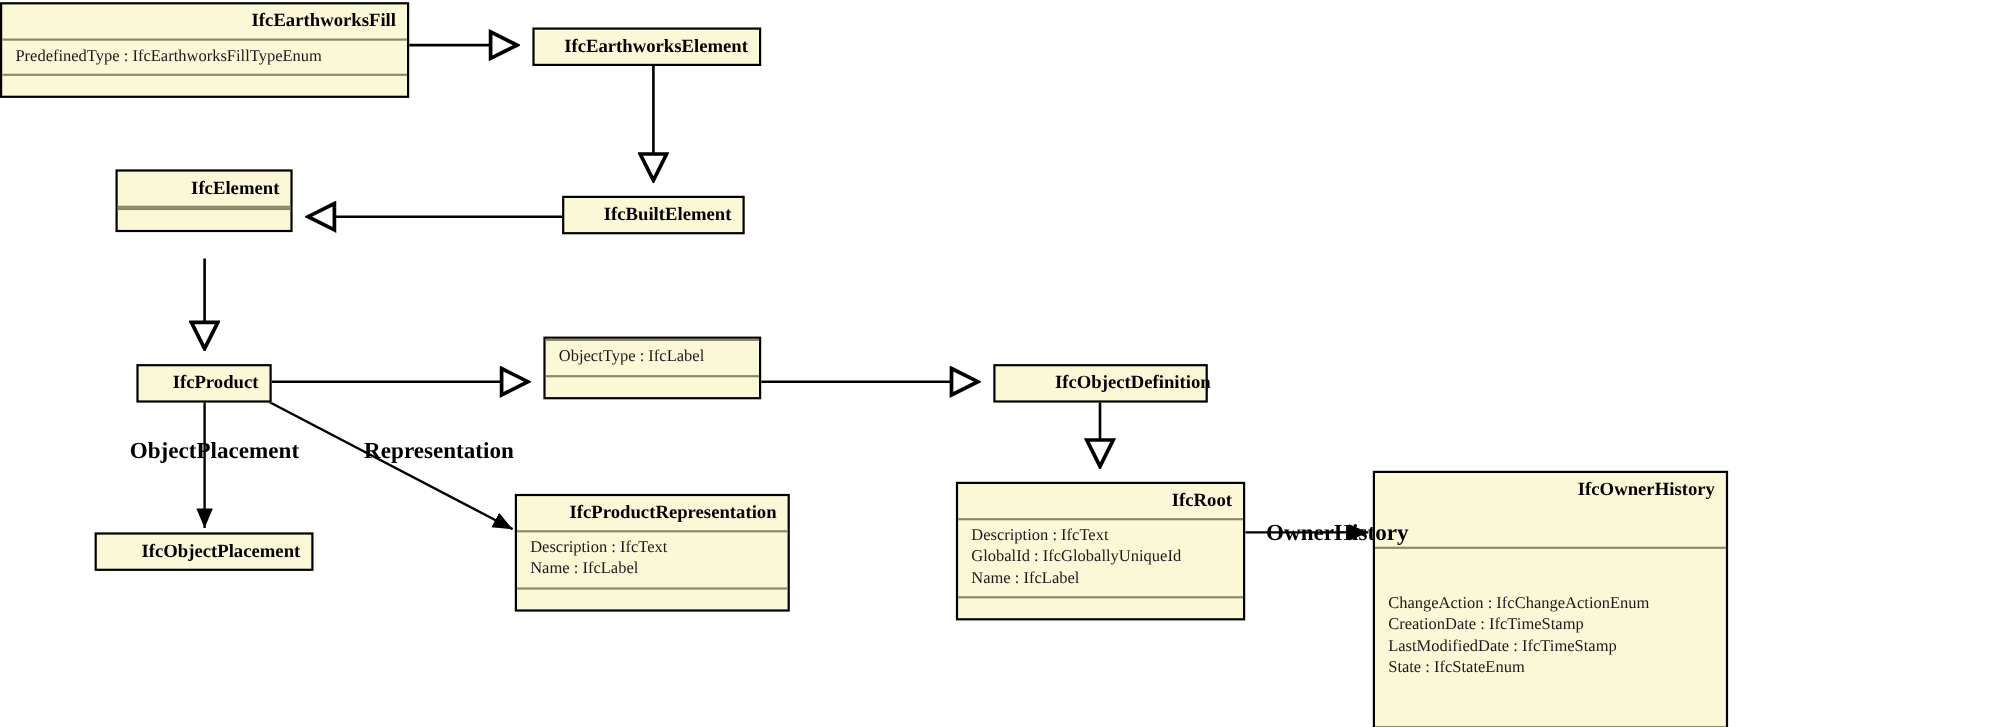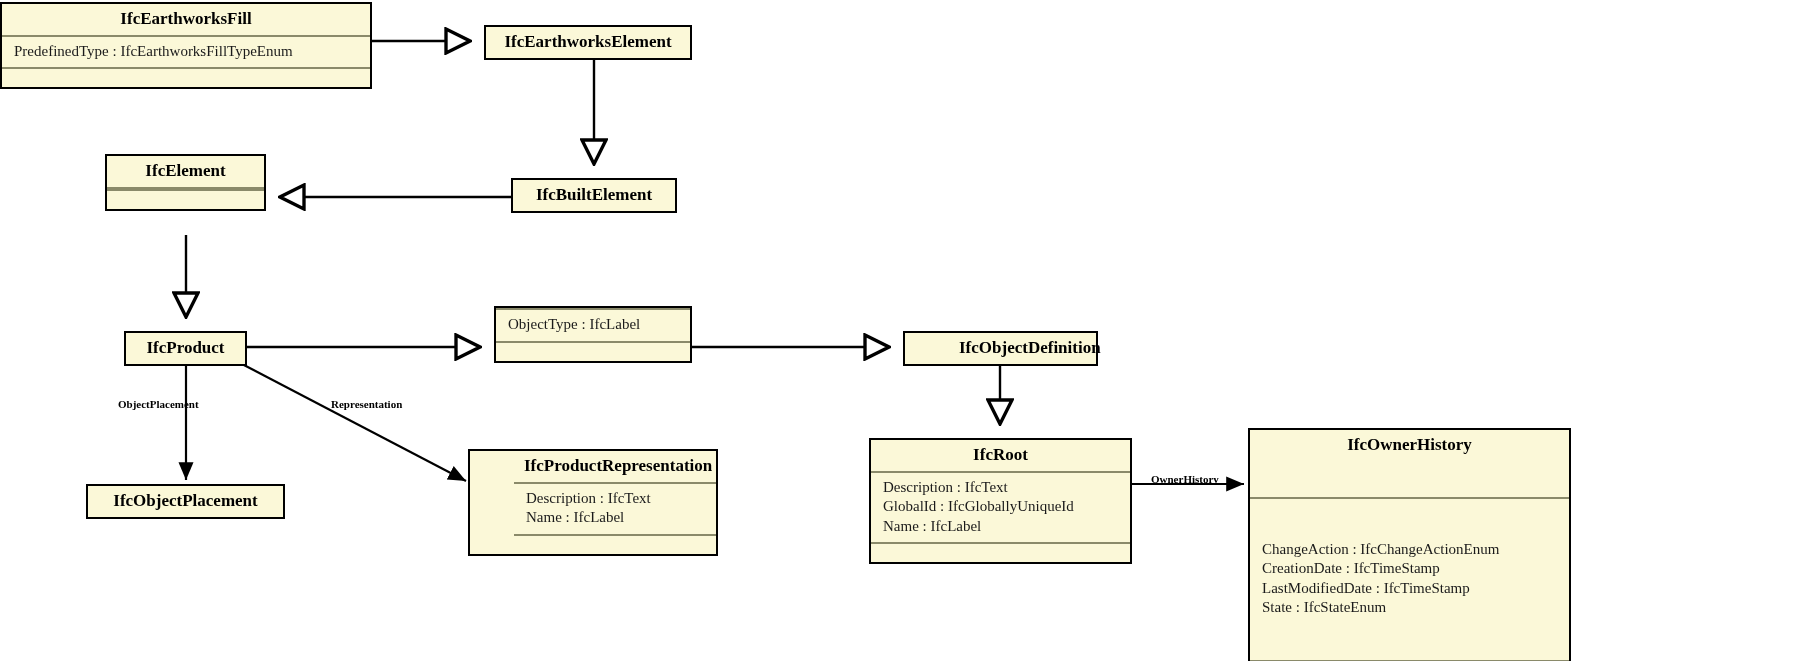--- a/index.html
+++ b/index.html
@@ -32,21 +32,21 @@
     position: absolute;
     box-sizing: border-box;
     background: #fbf8d8;
     border: 2px solid #000000;
     display: flex;
     flex-direction: column;
   }
   .uml-name {
     font-weight: bold;
     font-size: 17px;
-    text-align: center;
+    text-align: right;
     color: #000000;
     padding: 5px 10px 6px 10px;
     line-height: 1.15;
     white-space: nowrap;
   }
   .uml-sep {
     height: 2px;
     background: #8a8a6a;
     width: 100%;
     flex: none;
@@ -61,21 +61,21 @@
   .uml-attr {
     display: block;
   }
   .uml-empty {
     height: 18px;
   }
   .edge-label {
     position: absolute;
     font-family: "Liberation Serif", "DejaVu Serif", serif;
     font-weight: bold;
-    font-size: 11px;
+    font-size: 21px;
     color: #000000;
     white-space: nowrap;
     line-height: 1;
   }
 </style>
 </head>
 <body>
 
 <div id="diagram-canvas">
 
@@ -172,21 +172,21 @@
   </div>
 
   <div class="uml-class" style="left:903px; top:331px; width:195px;padding-left:44px;">
     <div class="uml-name">IfcObjectDefinition</div>
   </div>
 
   <div class="uml-class" style="left:86px; top:484px; width:199px;">
     <div class="uml-name">IfcObjectPlacement</div>
   </div>
 
-  <div class="uml-class" style="left:468px; top:449px; width:250px;padding-left:44px;">
+  <div class="uml-class" style="left:468px; top:449px; width:250px;">
     <div class="uml-name">IfcProductRepresentation</div>
     <div class="uml-sep"></div>
     <div class="uml-attrs">
       <span class="uml-attr">Description : IfcText</span>
       <span class="uml-attr">Name : IfcLabel</span>
     </div>
     <div class="uml-sep"></div>
     <div class="uml-empty"></div>
   </div>
 

